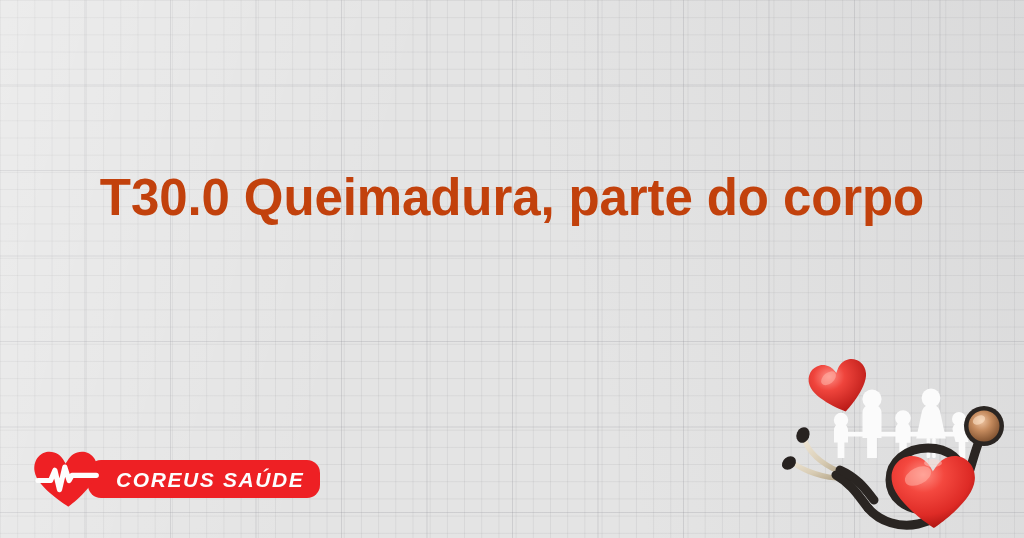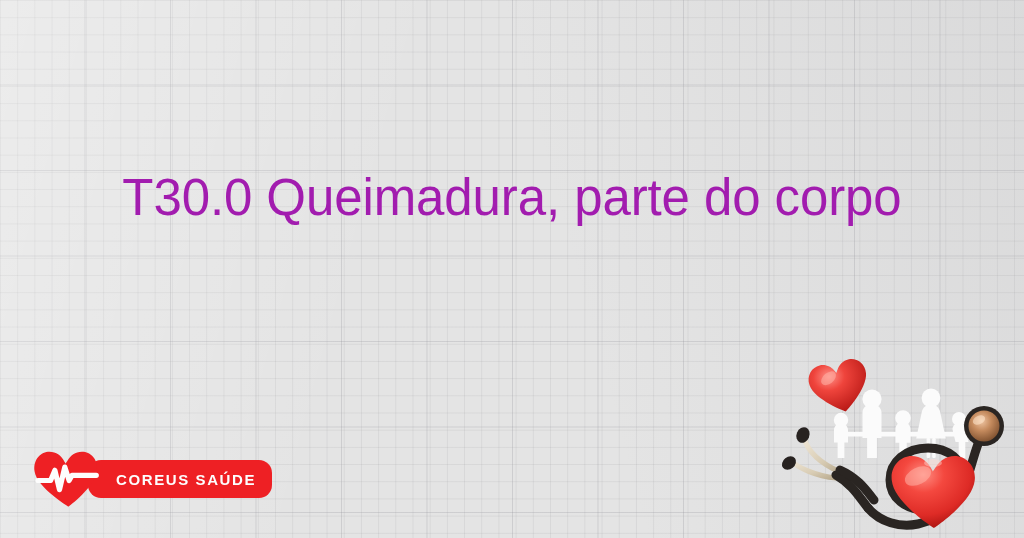--- a/index.html
+++ b/index.html
@@ -34,22 +34,22 @@
     pointer-events:none;
   }
 
   
   .title-wrap{
     position:absolute;left:40px;right:40px;top:168px;
     text-align:center;
   }
   .title{
     font-size:51px;line-height:1.19;
-    color:#a21caf;letter-spacing:-0.1px;
-    font-weight:400;
+    color:#c2410c;letter-spacing:-0.1px;
+    font-weight:700;
     -webkit-font-smoothing:antialiased;
   }
 
   
   .brand{
     position:absolute;left:32px;top:450px;
     display:flex;align-items:center;height:58px;
   }
   .brand-heart{
     position:relative;width:74px;height:58px;flex:none;
@@ -59,22 +59,23 @@
   .brand-badge{
     position:relative;z-index:1;
     background:#ee2024;
     border-radius:13px;
     height:38px;
     display:flex;align-items:center;
     padding:0 16px 0 28px;
   }
   .brand-badge-text{
     color:#fdfdfd;
-    font-size:15px;
+    font-size:21px;
     font-weight:bold;
+    font-style:italic;
     letter-spacing:1.6px;
     white-space:nowrap;
     line-height:1;
   }
 
   
   .illus{
     position:absolute;left:778px;top:348px;width:246px;height:190px;
   }
   .illus svg{display:block;width:246px;height:190px;}

